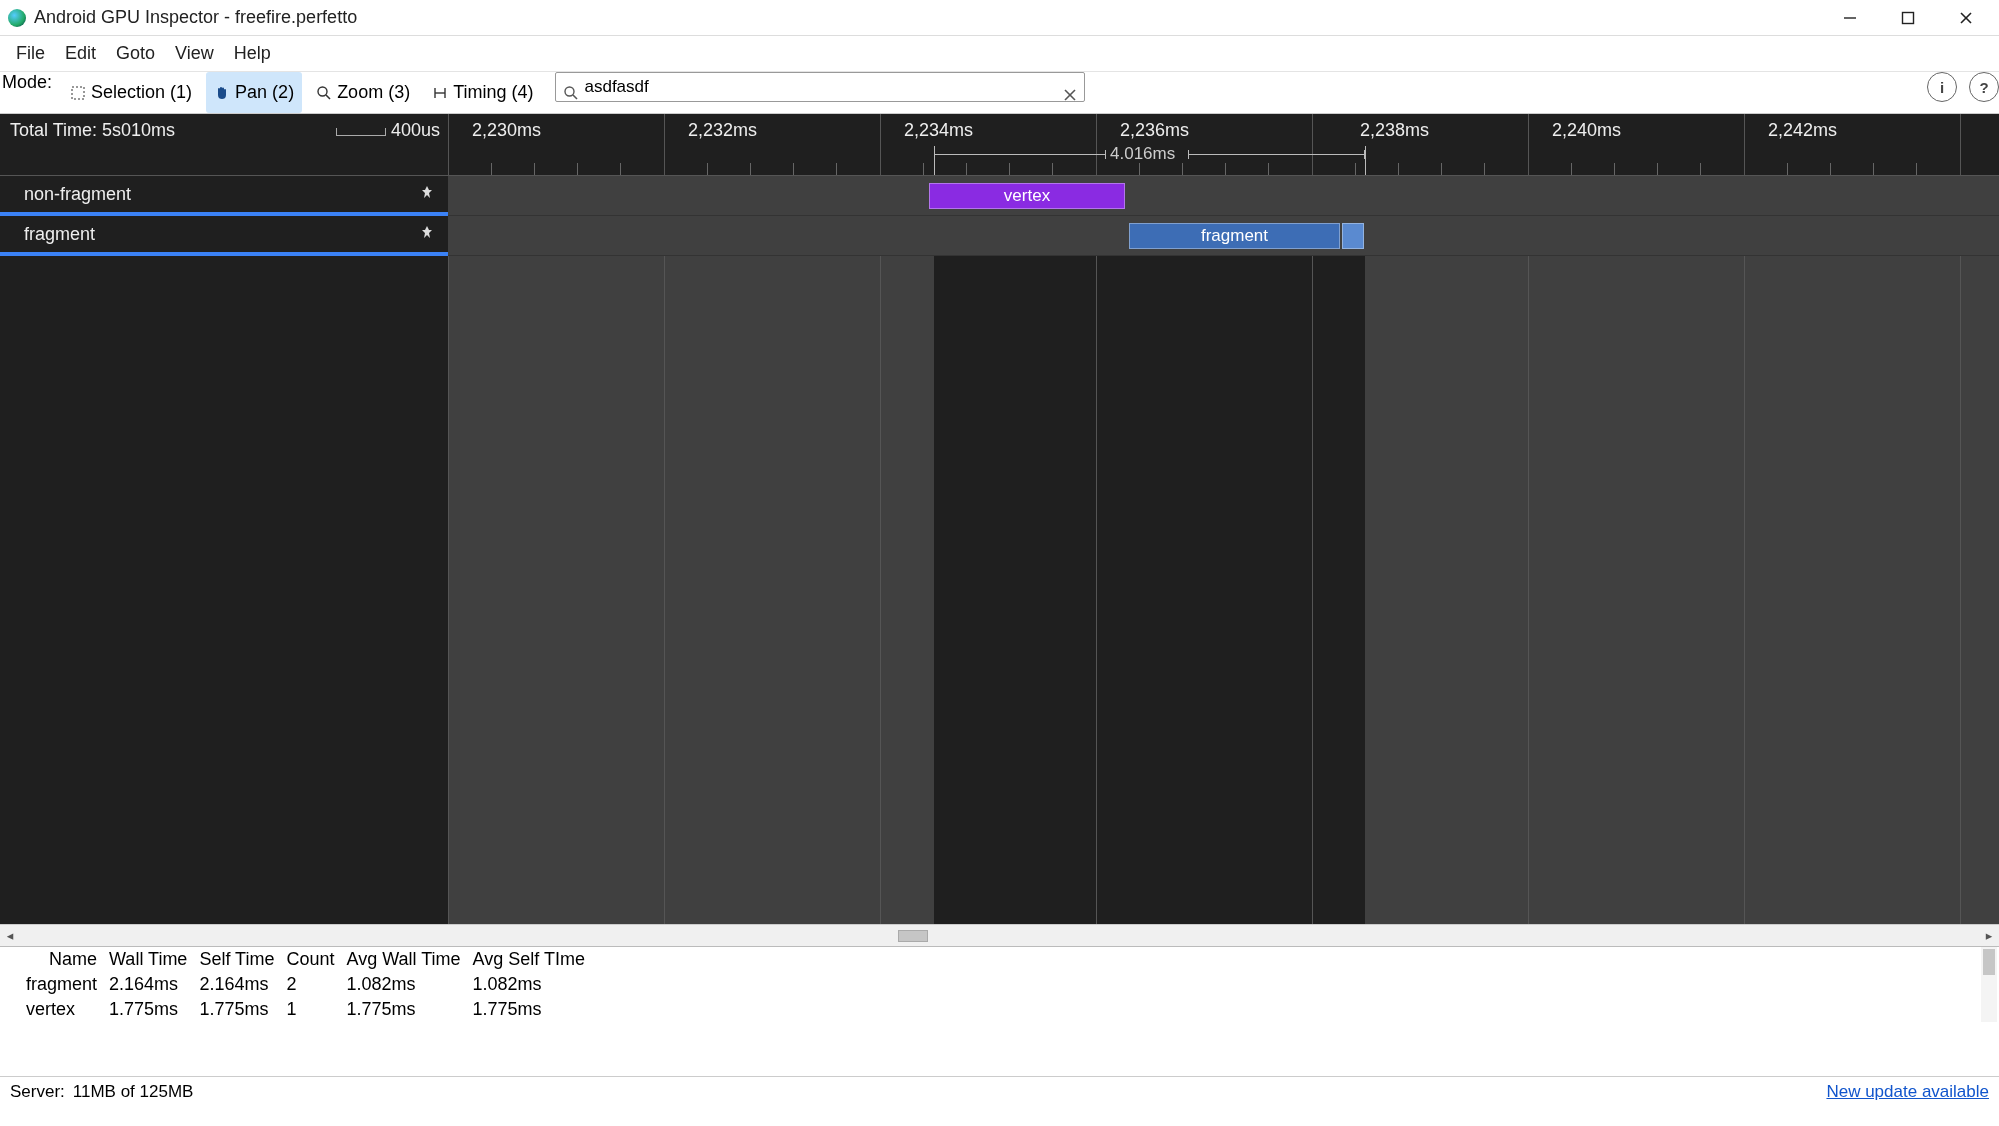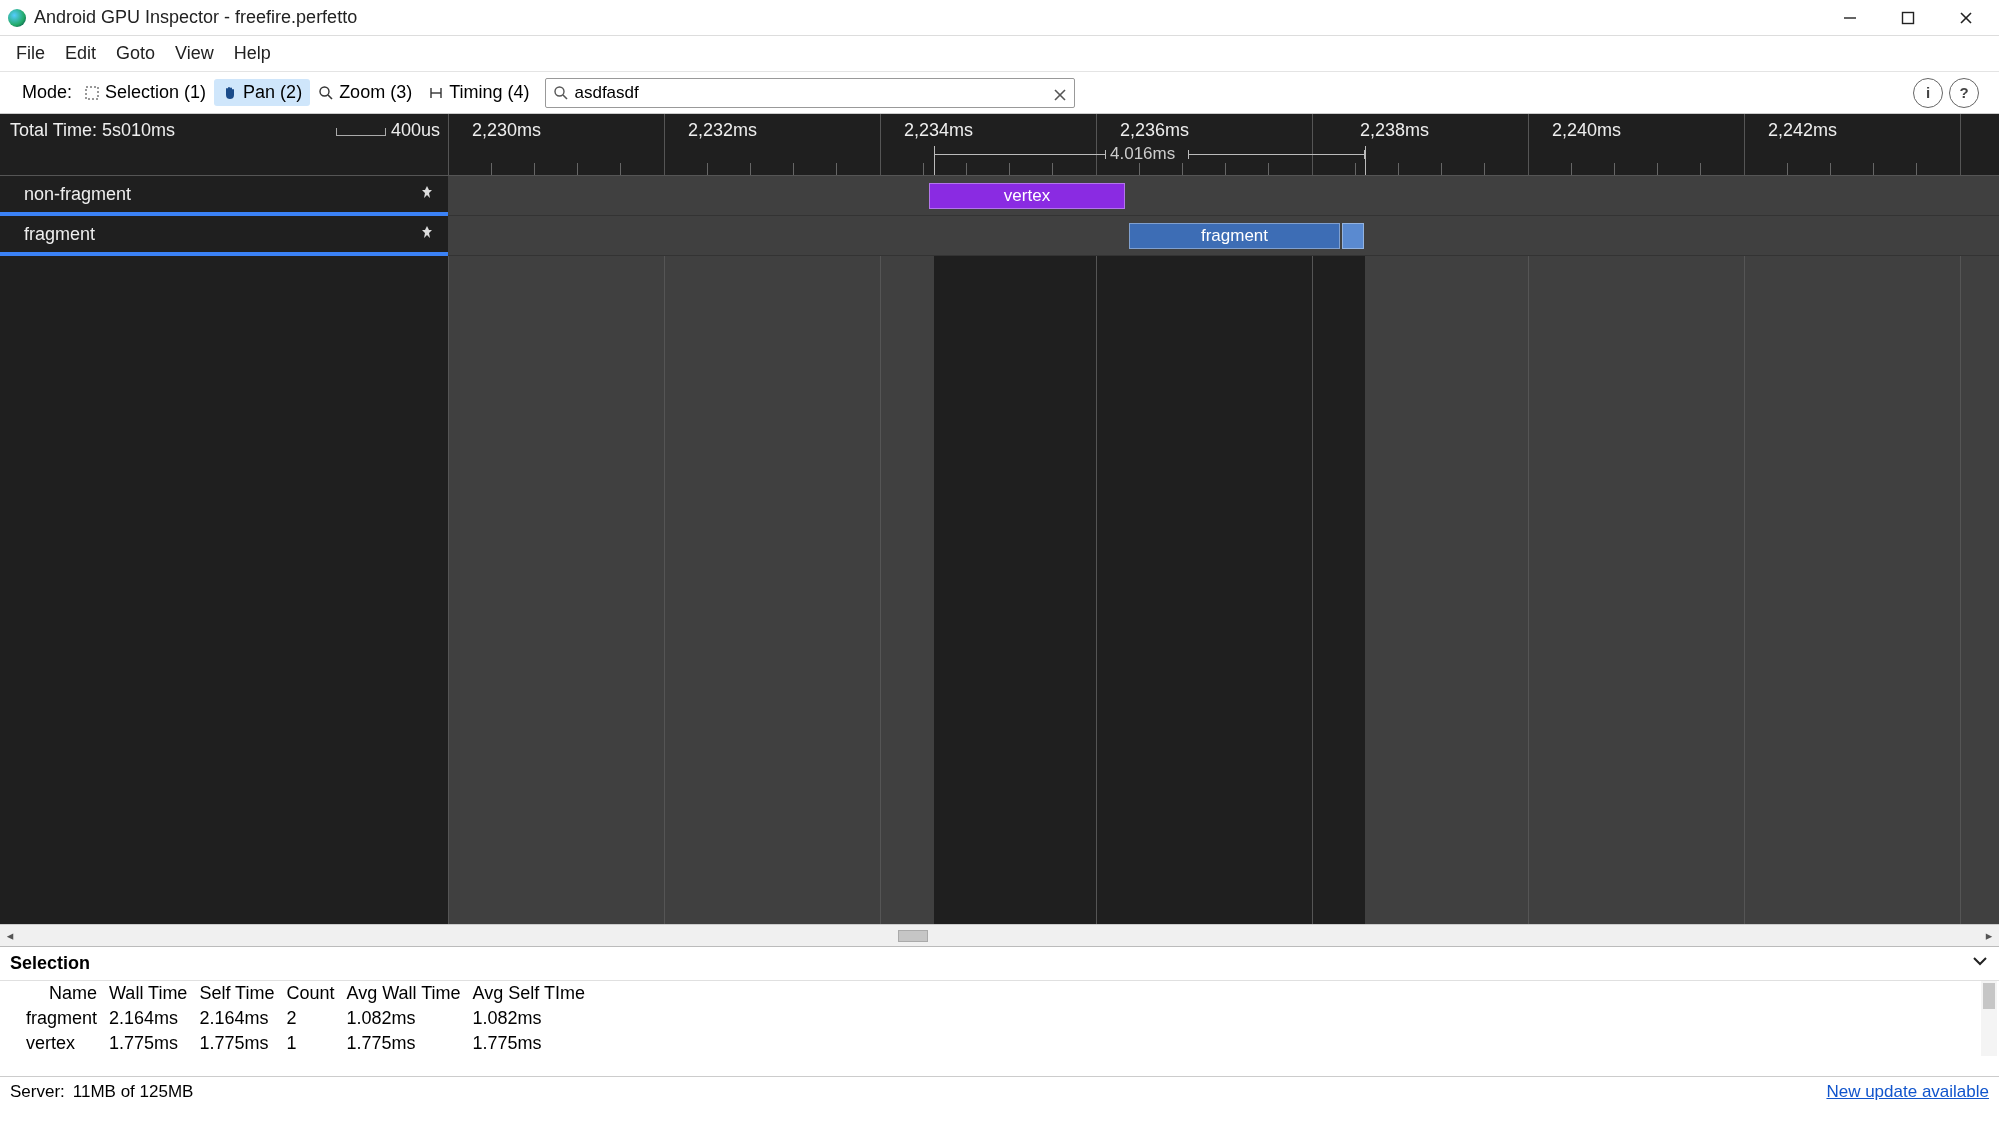--- a/index.html
+++ b/index.html
@@ -5,21 +5,21 @@
   * { box-sizing: border-box; margin: 0; padding: 0; }
   html, body { width: 1999px; height: 1126px; font-family: "Segoe UI", Arial, sans-serif; font-size: 18px; background: #fff; overflow: hidden; }
   .titlebar { display: flex; align-items: center; height: 36px; padding: 0 4px; background: #fff; border-bottom: 1px solid #ddd; }
   .titlebar .appicon { width: 18px; height: 18px; border-radius: 50%; background: radial-gradient(circle at 35% 35%, #5cf 0%, #2a6 60%, #024 100%); margin: 0 8px 0 4px; }
   .titlebar .title { flex: 0 0 auto; color: #222; }
   .titlebar .spacer { flex: 1 1 auto; }
   .winbtn { width: 58px; height: 36px; display: flex; align-items: center; justify-content: center; color: #222; }
   .winbtn svg { width: 14px; height: 14px; }
   .menubar { display: flex; align-items: center; height: 36px; padding: 0 6px; gap: 0; background: #fff; border-bottom: 1px solid #e4e4e4; }
   .menubar .mitem { padding: 4px 10px; color: #222; }
-  .toolbar { display: flex; align-items: center; height: 42px; padding: 0 20px; background: #fff; border-bottom: 1px solid #ccc; }
+  .toolbar { display: flex; height: 42px; padding: 0 0; gap: 6px; background: #fff; border-bottom: 1px solid #ccc; }
   .toolbar .modelabel { padding: 0 4px 0 2px; }
   .modebtn { display: inline-flex; align-items: center; gap: 5px; padding: 3px 8px; border-radius: 3px; }
   .modebtn.active { background: #cfe6fb; }
   .modebtn .ico { width: 16px; height: 16px; display: inline-flex; align-items: center; justify-content: center; }
   .searchwrap { position: relative; margin-left: 8px; }
   .searchwrap .sicon { position: absolute; left: 8px; top: 50%; transform: translateY(-50%); width: 16px; height: 16px; color: #555; }
   .searchwrap input { width: 530px; height: 30px; padding: 0 30px 0 28px; border: 1px solid #999; border-radius: 2px; font-size: 17px; }
   .searchwrap .xicon { position: absolute; right: 8px; top: 50%; transform: translateY(-50%); width: 14px; height: 14px; color: #555; }
   .toolbar .spacer { flex: 1 1 auto; }
   .tbicon { width: 30px; height: 30px; display: flex; align-items: center; justify-content: center; border-radius: 50%; border: 1.5px solid #666; color: #444; font-weight: bold; margin-left: 6px; font-size: 15px; }
@@ -272,26 +272,20 @@
 
 <div class="hscroll">
   <div class="arrow">◂</div>
   <div class="track">
     <div class="thumb"></div>
   </div>
   <div class="arrow">▸</div>
 </div>
 
 <div class="selpanel">
-  <div class="selheader">
-    <span>Selection</span>
-    <span><svg width="18" height="18" viewBox="0 0 18 18">
-          <path d="M3 6 L9 12 L15 6" fill="none" stroke="#222" stroke-width="2"></path>
-        </svg></span>
-  </div>
   <div class="seltable" style="position:relative">
     <table>
       <thead>
         <tr>
           <th>Name</th>
           <th>Wall Time</th>
           <th>Self Time</th>
           <th>Count</th>
           <th>Avg Wall Time</th>
           <th>Avg Self TIme</th>

